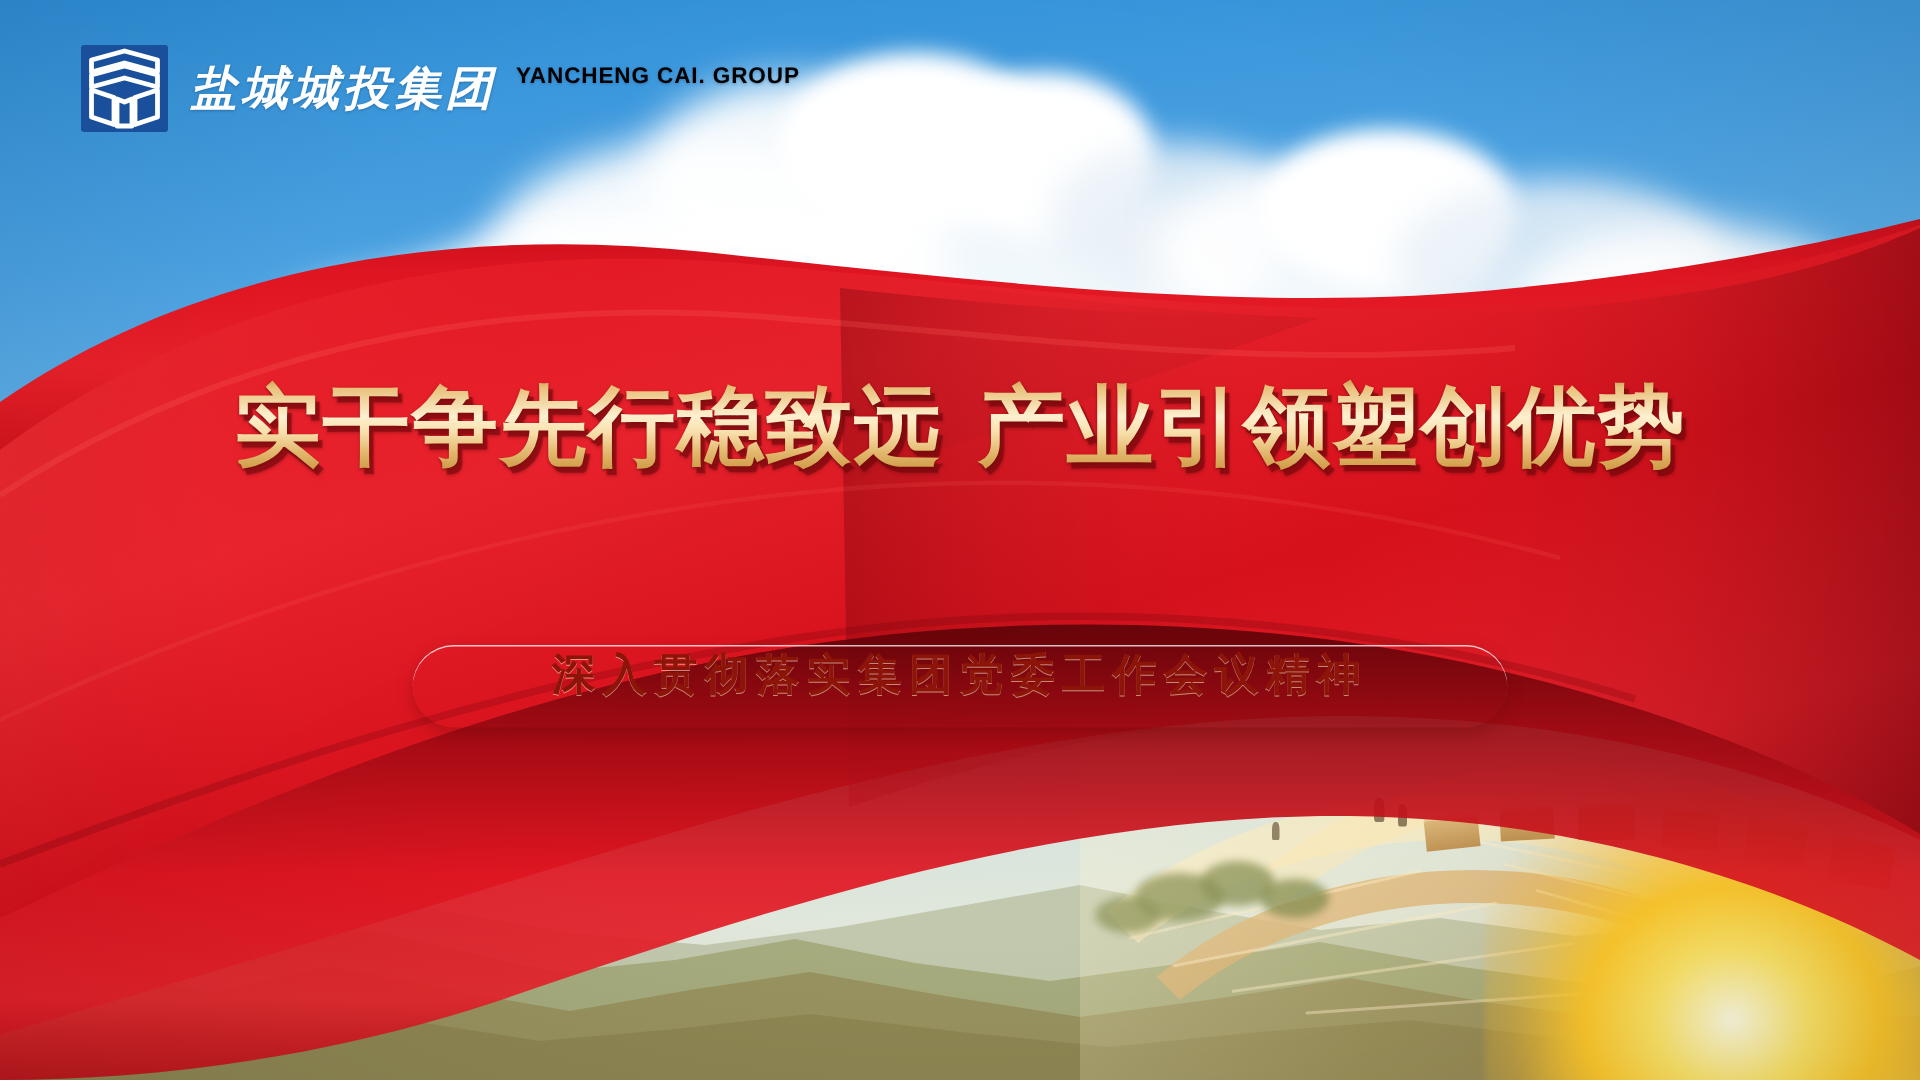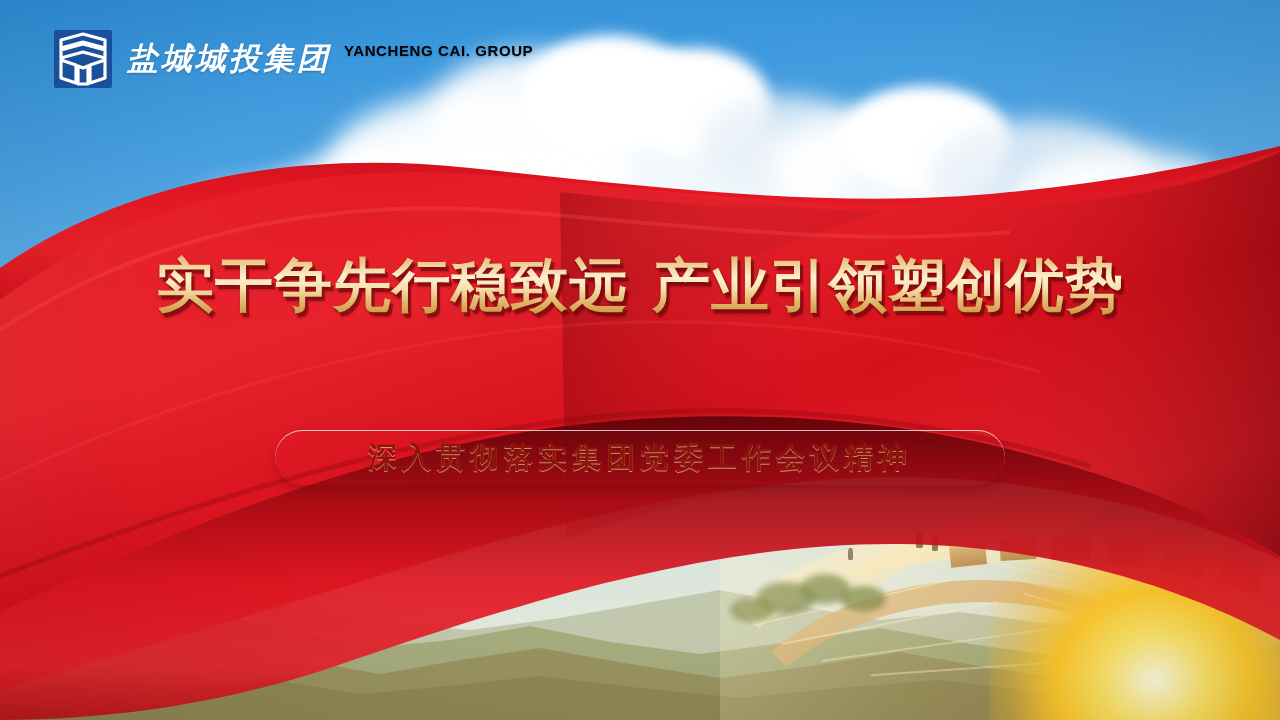--- a/index.html
+++ b/index.html
@@ -199,21 +199,21 @@
   }
   .pill {
     min-width: 730px;
     height: 55px;
     border-radius: 30px;
     background: linear-gradient(180deg, #e7b269 0%, #f6d79c 18%, #fbe8c2 46%, #f4d69b 74%, #dda martin 100%);
     background-image: linear-gradient(180deg, #e3aa5c 0%, #f3d296 16%, #fcecca 44%, #f6dcab 72%, #e0a busy 100%),
                       linear-gradient(180deg, #e3aa5c 0%, #f3d296 16%, #fcecca 44%, #f6dcab 72%, #dfa85c 100%);
     box-shadow: 0 4px 10px rgba(110,8,10,.35), inset 0 1px 0 rgba(255,255,255,.75);
     display: flex;
-    align-items: center;
+    align-items: flex-start;
     justify-content: center;
     padding: 0 46px;
     box-sizing: border-box;
   }
   .pill-text {
     font-family: "Liberation Serif", serif;
     font-weight: 700;
     font-size: 29px;
     letter-spacing: 5px;
     color: #8d1408;

